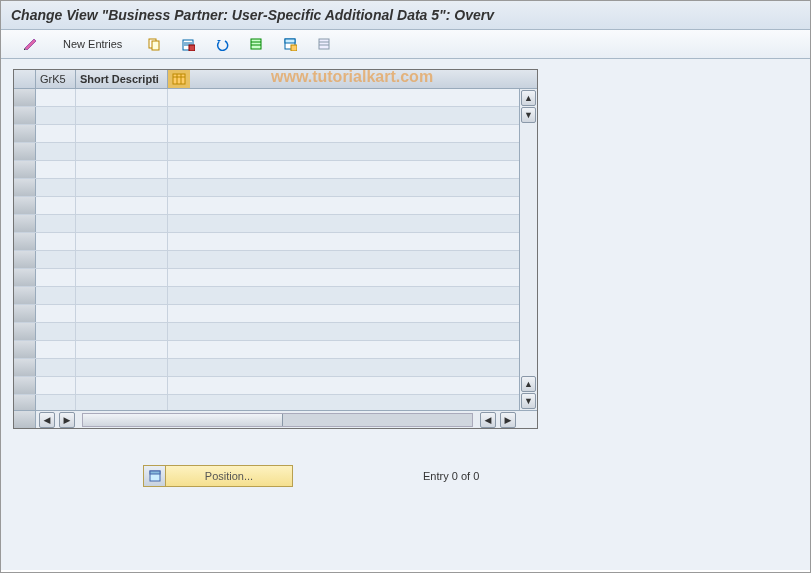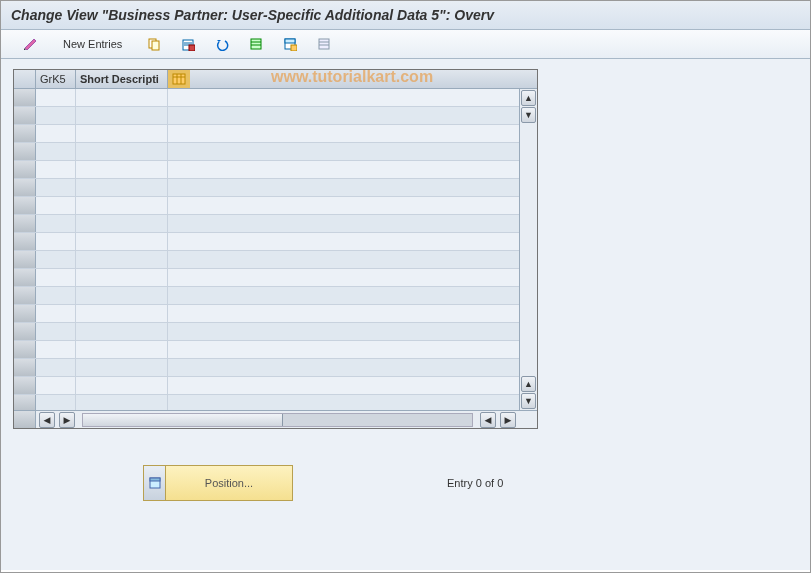--- a/index.html
+++ b/index.html
@@ -156,41 +156,41 @@
     .hscroll-corner { width: 18px; }
     .bottom-bar {
       margin-top: 36px;
       padding-left: 130px;
       display: flex;
       align-items: center;
       gap: 130px;
     }
     .position-btn {
       width: 150px;
-      height: 36px;
+      height: 22px;
       background: linear-gradient(#fdf2c0, #f5e090);
       border: 1px solid #b8a050;
       display: flex;
       align-items: center;
       cursor: pointer;
       font-size: 11px;
       color: #555;
     }
     .position-icon {
       width: 22px;
       height: 100%;
       background: linear-gradient(#e8eef5, #c8d2de);
       border-right: 1px solid #b8a050;
       display: flex;
       align-items: center;
       justify-content: center;
       font-size: 10px;
     }
     .position-label { flex: 1; text-align: center; }
-    .entry-text { font-size: 11px; color: #333; margin-left: 24px; }
+    .entry-text { font-size: 11px; color: #333; }
     svg { display: block; }
   </style>
 </head>
 <body>
 
 <div class="title-bar">
   <h1>Change View "Business Partner: User-Specific Additional Data 5": Overv</h1>
 </div>
 
 <div class="toolbar">

